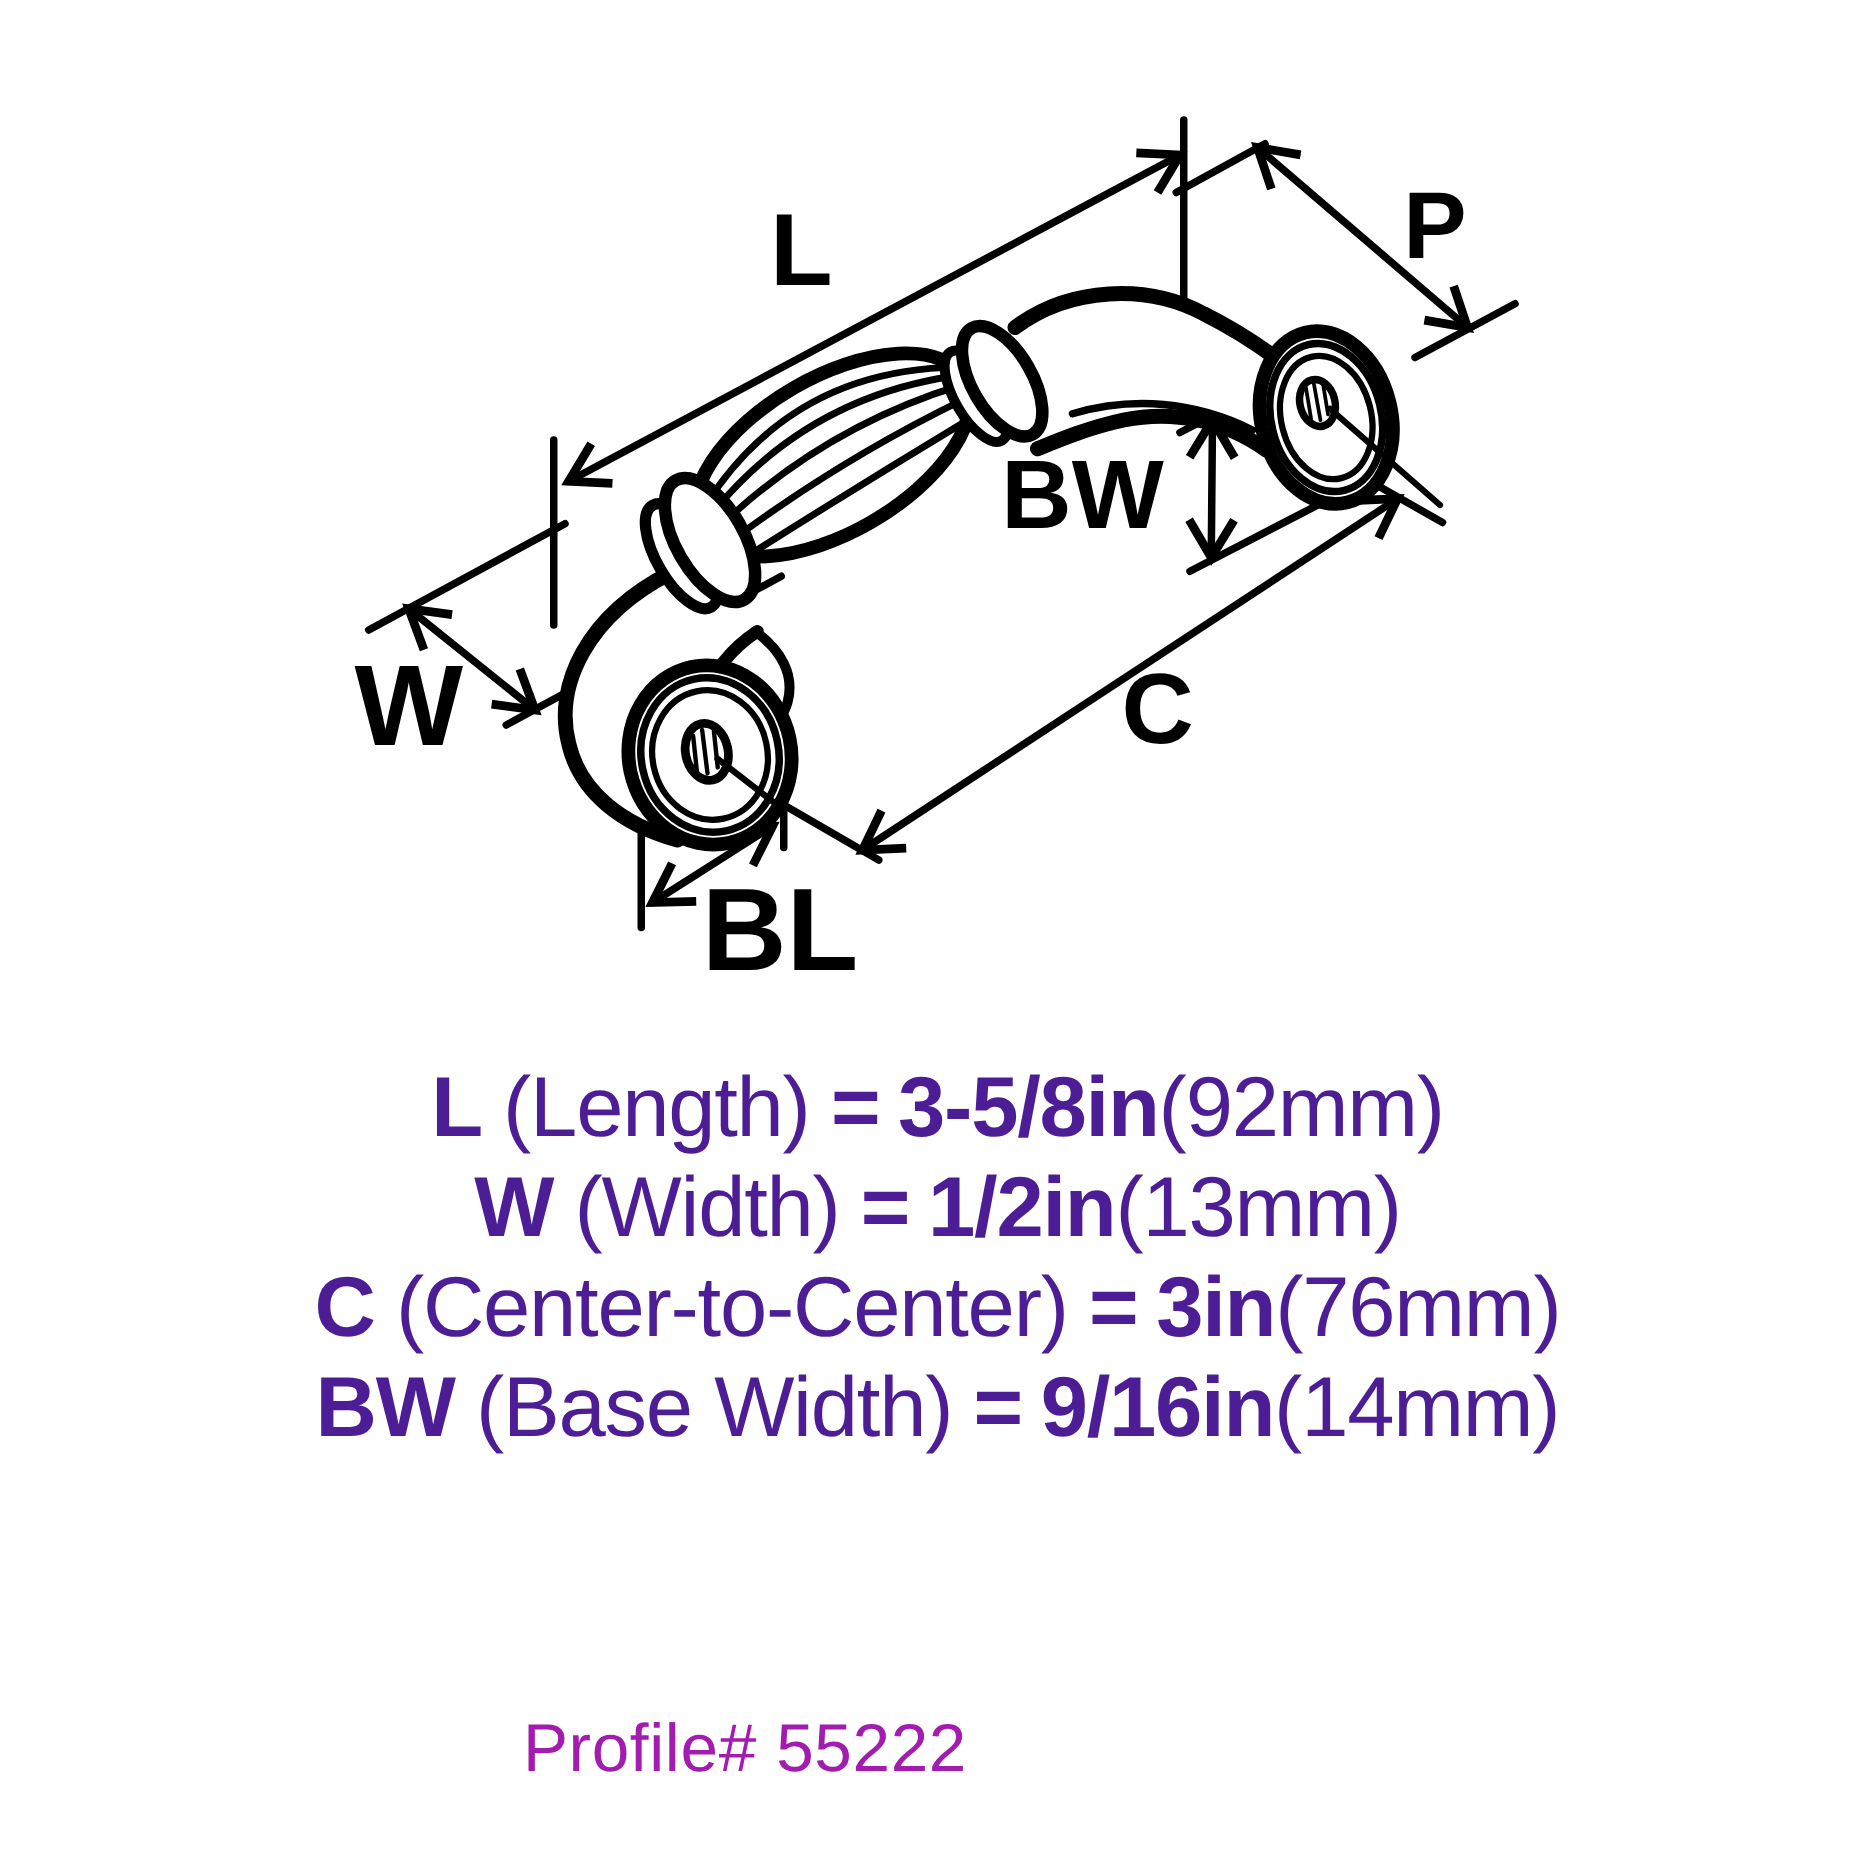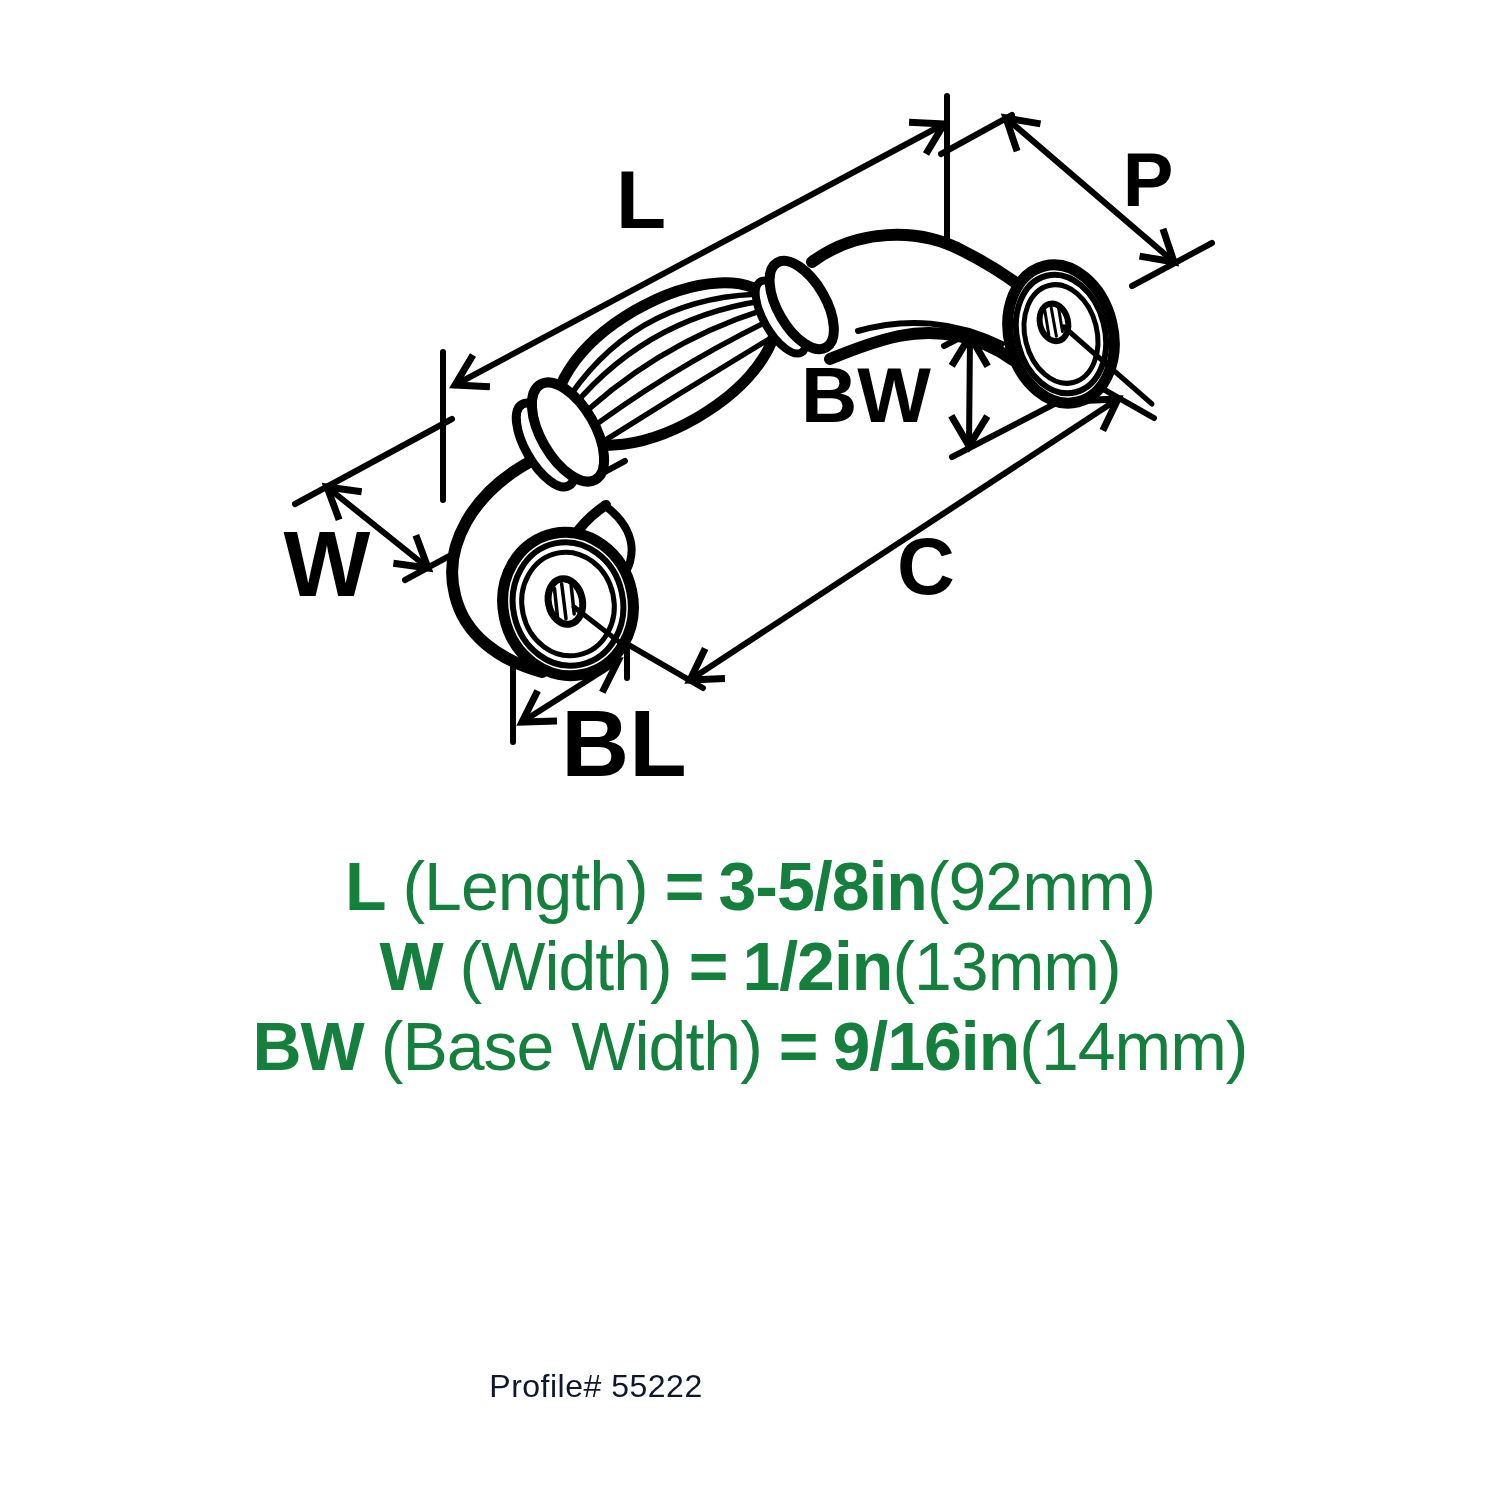--- a/index.html
+++ b/index.html
@@ -20,40 +20,40 @@
     font-family: "Liberation Sans", sans-serif;
     font-weight: bold;
     fill: #000000;
   }
   .specs {
     position: absolute;
     top: 846px;
     left: 0;
     width: 1500px;
     text-align: center;
-    color: #15803d;
+    color: #4c1d95;
     font-size: 68px;
     line-height: 80px;
     letter-spacing: -1px;
     white-space: nowrap;
   }
   .spec-line { height: 80px; }
   .b { font-weight: 700; }
   .r { font-weight: 400; }
   .sp { margin-right: 17px; }
   .spe { margin-right: 15px; }
   .footer {
     position: absolute;
     top: 1368px;
     left: 0;
     width: 1192px;
     text-align: center;
-    font-size: 32px;
+    font-size: 54px;
     font-weight: 400;
-    color: #0f172a;
+    color: #a21caf;
     letter-spacing: 0.5px;
   }
 </style>
 </head>
 <body>
 
 <div class="canvas">
 
   <svg class="diagram-svg" viewBox="0 0 1500 840" aria-hidden="true">
     <defs>
@@ -161,19 +161,22 @@
   </svg>
 
   <div class="specs">
     <div class="spec-line">
       <span class="b sp">L</span><span class="r sp">(Length)</span><span class="b spe">=</span><span class="b">3-5/8in</span><span class="r">(92mm)</span>
     </div>
     <div class="spec-line">
       <span class="b sp">W</span><span class="r sp">(Width)</span><span class="b spe">=</span><span class="b">1/2in</span><span class="r">(13mm)</span>
     </div>
     <div class="spec-line">
+      <span class="b sp">C</span><span class="r sp">(Center-to-Center)</span><span class="b spe">=</span><span class="b">3in</span><span class="r">(76mm)</span>
+    </div>
+    <div class="spec-line">
       <span class="b sp">BW</span><span class="r sp">(Base Width)</span><span class="b spe">=</span><span class="b">9/16in</span><span class="r">(14mm)</span>
     </div>
   </div>
 
   <div class="footer">Profile# 55222</div>
 
 </div>
 
 </body></html>

